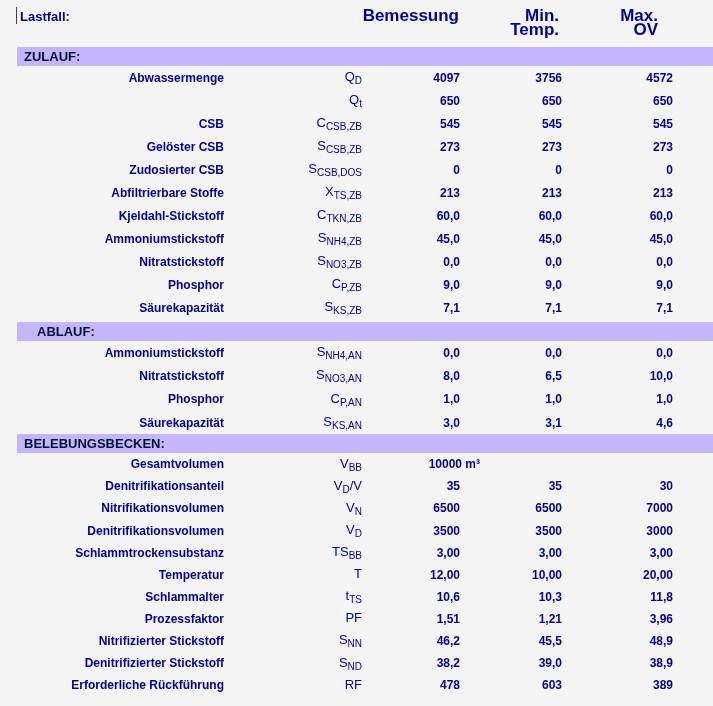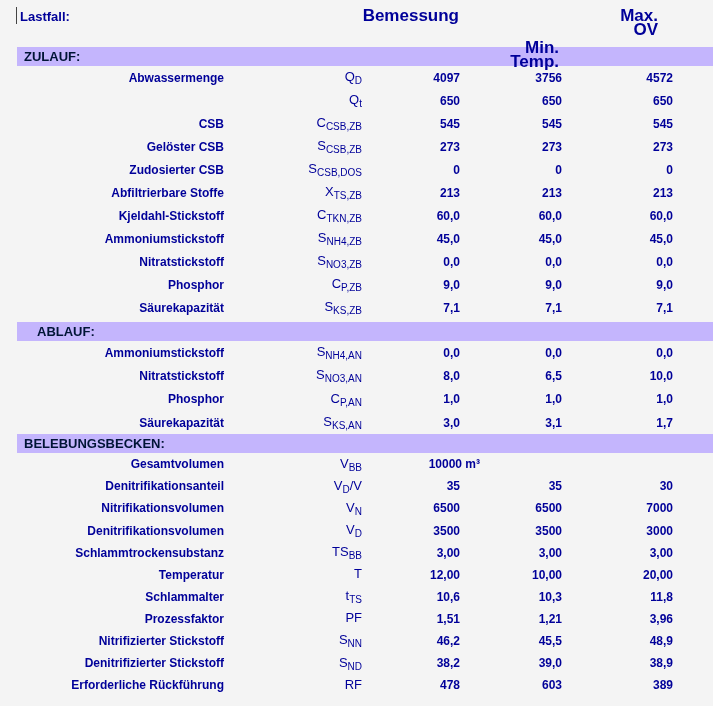--- a/index.html
+++ b/index.html
@@ -23,21 +23,21 @@
   .top-title{
     grid-column:1 / span 2;
     font-size:13px;font-weight:bold;color:#000099;
     padding-left:3px;line-height:15px;
   }
   .col-head{
     font-size:17px;font-weight:bold;color:#000099;
     text-align:right;line-height:14px;white-space:pre-line;
   }
   .col-head.c1{padding-right:1px;}
-  .col-head.c2{padding-right:3px;margin-top:32px;}
+  .col-head.c2{padding-right:3px;}
   .col-head.c3{padding-right:15px;}
   .caret{
     position:absolute;left:16px;top:7px;width:1px;height:17px;background:#444;
   }
 
   
   .section-bar{
     margin-left:17px;width:696px;height:19px;box-sizing:border-box;
     background:#c4b5fd;
     font-size:13px;font-weight:bold;color:#001436;
@@ -200,21 +200,21 @@
     <span class="cell val v1">1,0</span>
     <span class="cell val v2">1,0</span>
     <span class="cell val v3">1,0</span>
   </div>
 
   <div class="row grid">
     <span class="cell label">Säurekapazität</span>
     <span class="cell sym"><span class="sym-base">S</span><span class="sym-sub">KS,AN</span><span class="sym-suffix"></span></span>
     <span class="cell val v1">3,0</span>
     <span class="cell val v2">3,1</span>
-    <span class="cell val v3">1,7</span>
+    <span class="cell val v3">4,6</span>
   </div>
 </div>
   </section>
 
   <section class="section sec-belebungsbecken">
     <div class="section-bar">
       <span class="section-title">BELEBUNGSBECKEN:</span>
     </div>
     <div class="rows">
   <div class="row grid">

